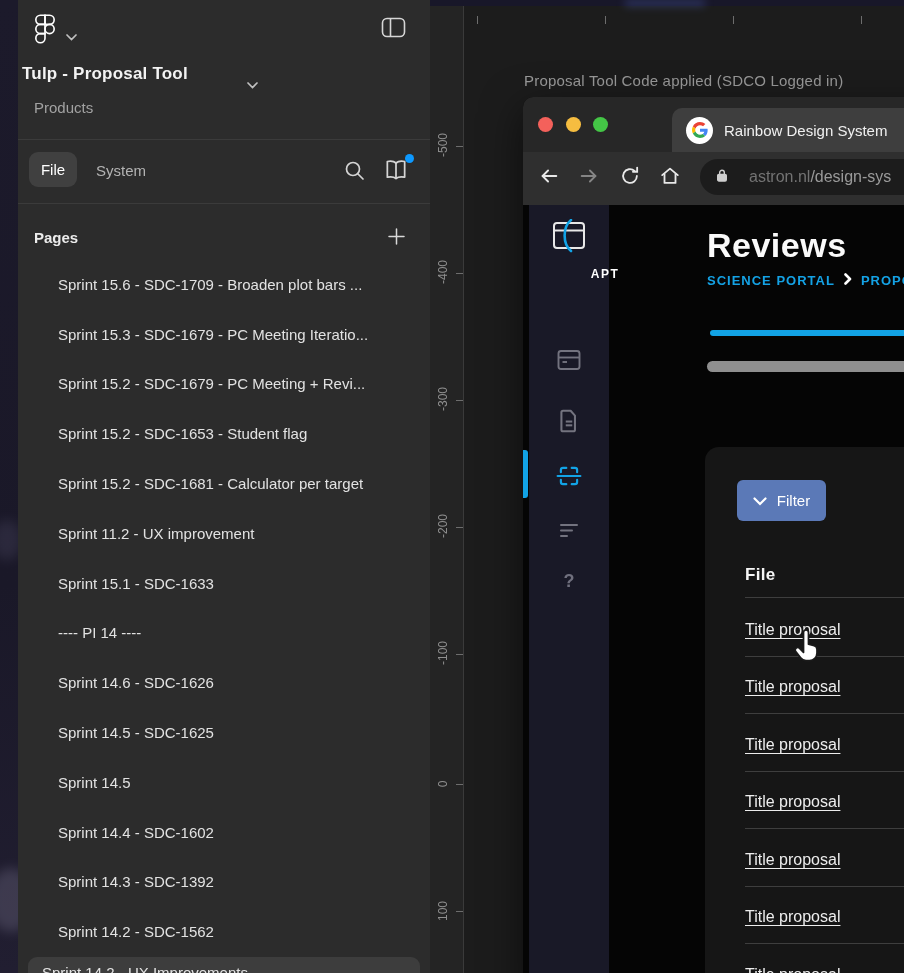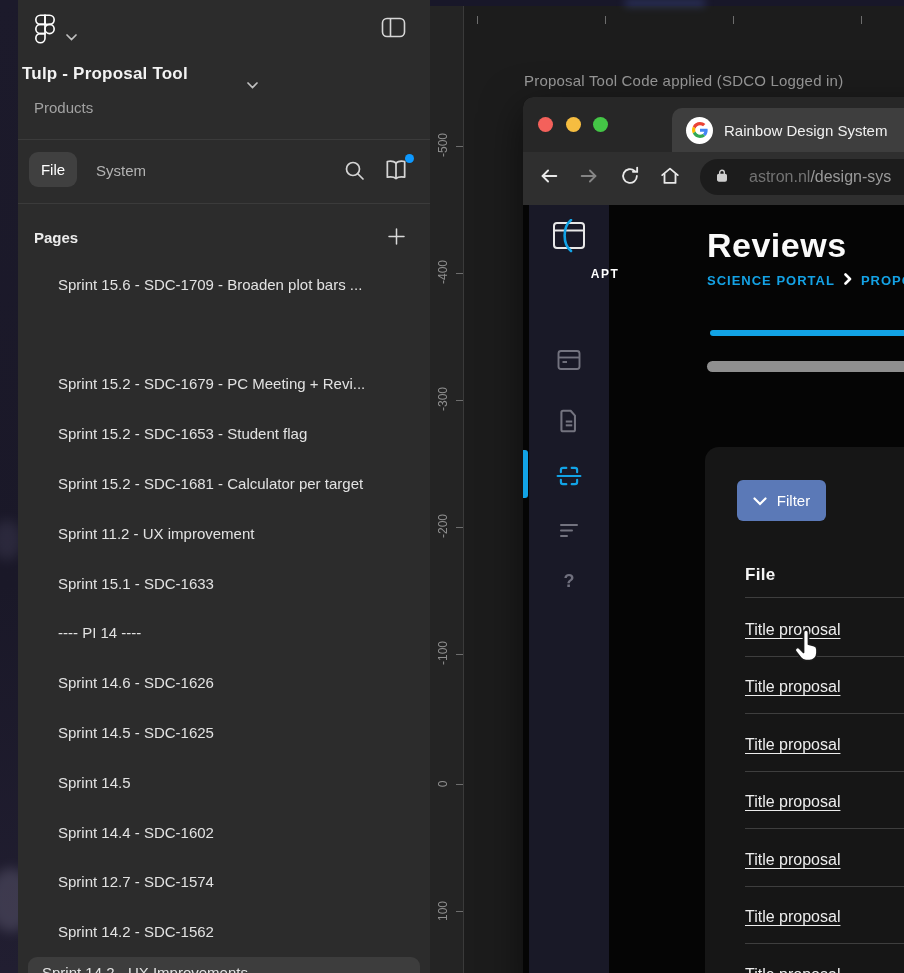--- a/index.html
+++ b/index.html
@@ -139,31 +139,32 @@
 
     <div class="pages-hdr">Pages</div>
     <span class="iconbtn" style="left:367px;top:225px;">
       <svg width="23" height="23" viewBox="0 0 23 23" fill="none" stroke="#d9d9d9" stroke-width="1.5" stroke-linecap="round">
         <line x1="11.5" y1="4" x2="11.5" y2="19"></line>
           <line x1="4" y1="11.5" x2="19" y2="11.5"></line>
       </svg>
     </span>
 
     <div class="pitem" style="top:275px;">Sprint 15.6 - SDC-1709 - Broaden plot bars ...</div>
+    <div class="pitem" style="top:325px;">Sprint 15.3 - SDC-1679 - PC Meeting Iteratio...</div>
     <div class="pitem" style="top:374px;">Sprint 15.2 - SDC-1679 - PC Meeting + Revi...</div>
     <div class="pitem" style="top:424px;">Sprint 15.2 - SDC-1653 - Student flag</div>
     <div class="pitem" style="top:474px;">Sprint 15.2 - SDC-1681 - Calculator per target</div>
     <div class="pitem" style="top:524px;">Sprint 11.2 - UX improvement</div>
     <div class="pitem" style="top:574px;">Sprint 15.1 - SDC-1633</div>
     <div class="pitem" style="top:623px;">---- PI 14 ----</div>
     <div class="pitem" style="top:673px;">Sprint 14.6 - SDC-1626</div>
     <div class="pitem" style="top:723px;">Sprint 14.5 - SDC-1625</div>
     <div class="pitem" style="top:773px;">Sprint 14.5</div>
     <div class="pitem" style="top:823px;">Sprint 14.4 - SDC-1602</div>
-    <div class="pitem" style="top:872px;">Sprint 12.7 - SDC-1574</div>
+    <div class="pitem" style="top:872px;">Sprint 14.3 - SDC-1392</div>
     <div class="pitem" style="top:922px;">Sprint 14.2 - SDC-1562</div>
 
     <div class="phigh">
       <span>Sprint 14.2 - UX Improvements</span>
     </div>
   </aside>
 
   <div class="canvas">
     <div class="rulercol"></div>
 

